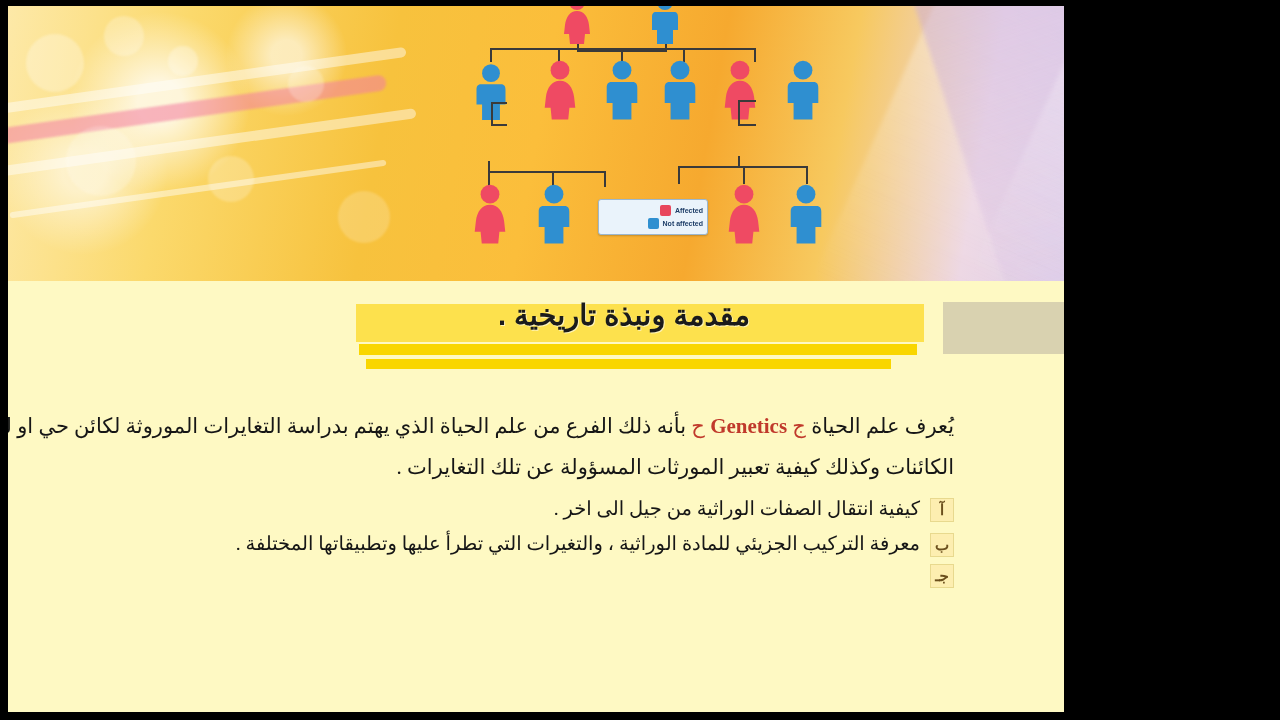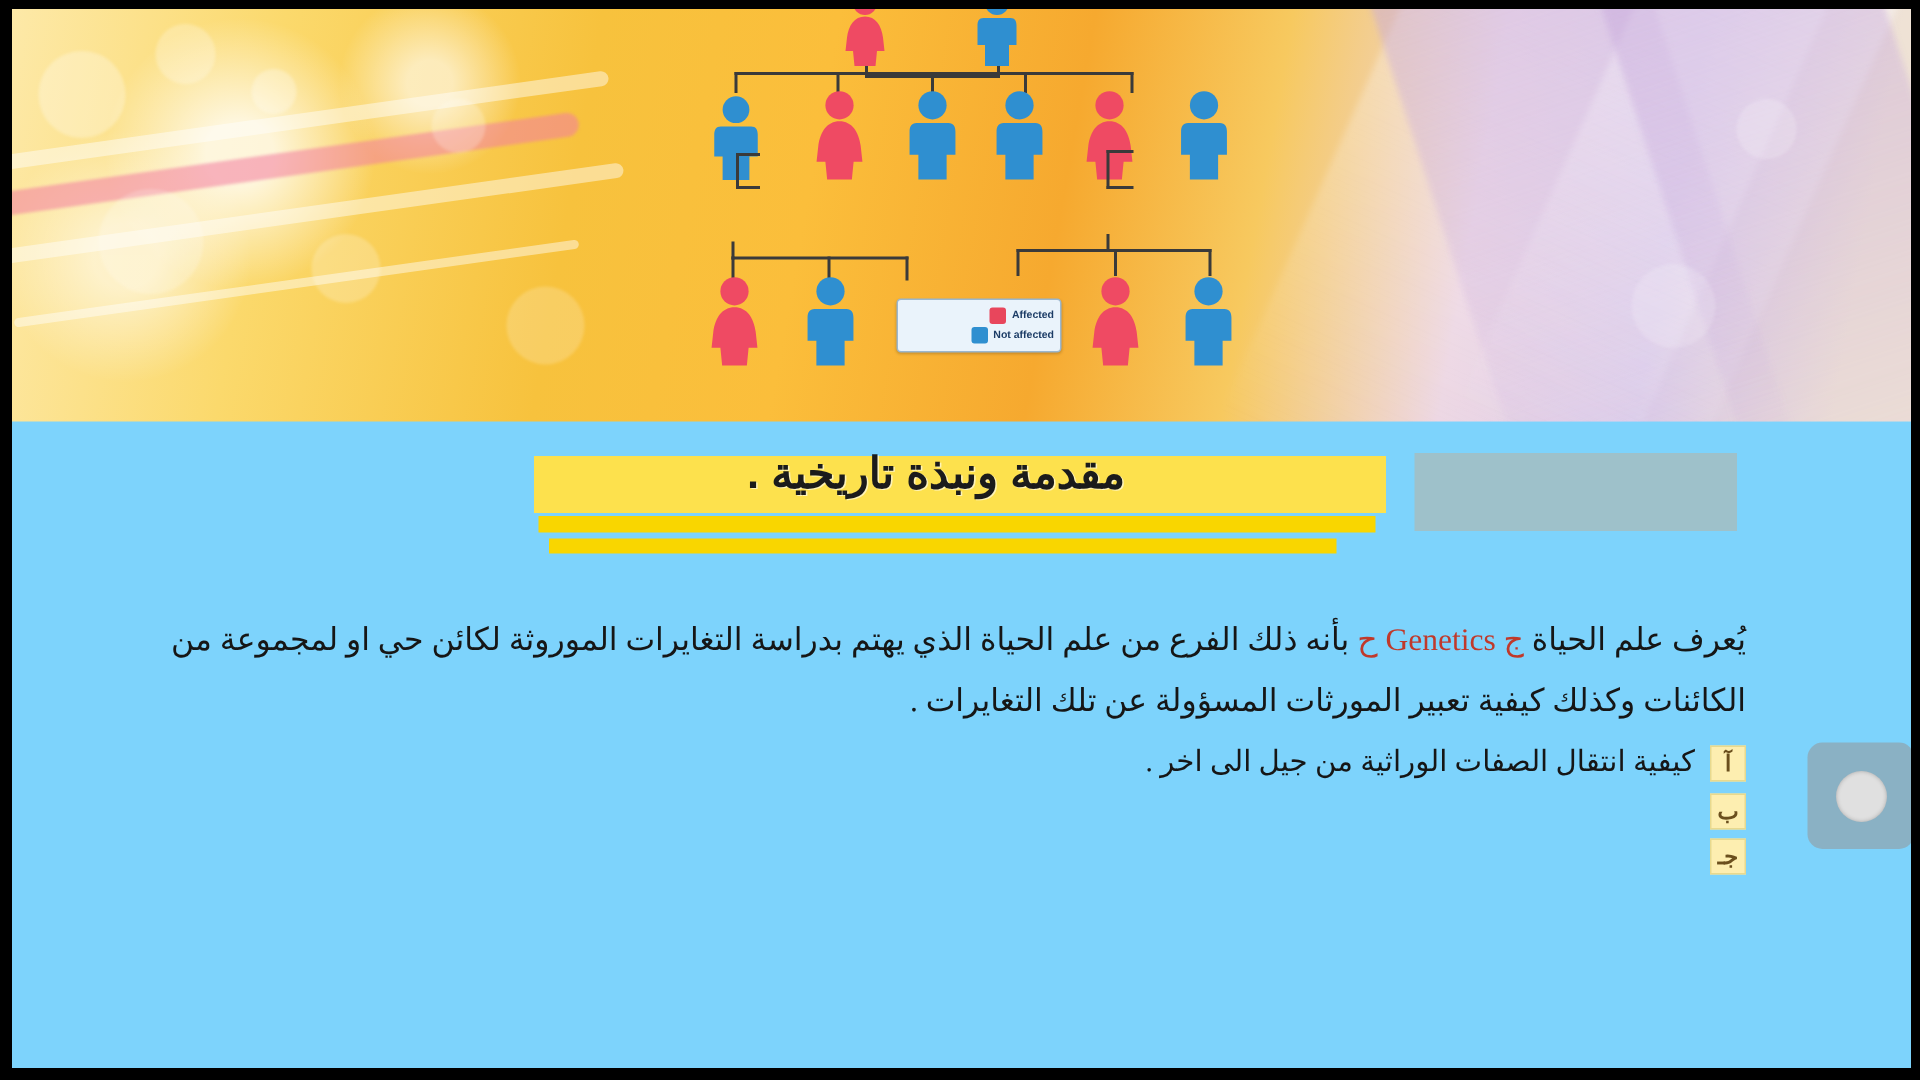--- a/index.html
+++ b/index.html
@@ -46,23 +46,23 @@
     right: 0; top: 0;
     width: 6px; height: 720px;
     background: #000;
   }
 
   
   .page {
     position: absolute;
     left: 8px;
     top: 6px;
-    width: 1266px;
+    width: 1056px;
     height: 706px;
-    background: #7dd3fc;
+    background: #fef9c3;
     overflow: hidden;
   }
 
   
   .banner {
     position: absolute;
     left: 0;
     top: 0;
     width: 1266px;
     height: 275px;
@@ -245,21 +245,21 @@
   .para {
     font-size: 21px;
     line-height: 1.95;
     color: #161616;
     margin: 0 0 6px 0;
     font-family: "Liberation Serif", serif;
   }
   .genetics-en {
     color: #c0392b;
     font-family: "Liberation Serif", serif;
-    font-weight: normal;
+    font-weight: bold;
     direction: ltr;
     unicode-bidi: isolate;
   }
   .red-paren { color: #c0392b; }
 
   .subhead {
     margin: 12px 0 8px 0;
     font-size: 20px;
     font-weight: bold;
     color: #c2185b;
@@ -461,20 +461,21 @@
       <p class="para"><span>يُعرف علم الحياة </span><span class="red-paren">ج</span> <span class="genetics-en">Genetics</span> <span class="red-paren">ح</span><span> بأنه ذلك الفرع من علم الحياة الذي يهتم بدراسة التغايرات الموروثة لكائن حي او لمجموعة من الكائنات وكذلك كيفية تعبير المورثات المسؤولة عن تلك التغايرات .</span></p>
 
 
       <ul class="list">
         <li class="list-item">
           <span class="marker">آ</span>
           <span class="item-text">كيفية انتقال الصفات الوراثية من جيل الى اخر  .</span>
         </li>
         <li class="list-item">
           <span class="marker">ب</span>
+          <span class="item-text">معرفة التركيب الجزيئي للمادة الوراثية ، والتغيرات التي تطرأ عليها وتطبيقاتها المختلفة .</span>
         </li>
         <li class="list-item">
           <span class="marker">جـ</span>
         </li>
       </ul>
     </div>
 
     <div class="fab">
       <div class="fab-inner"></div>
     </div>

